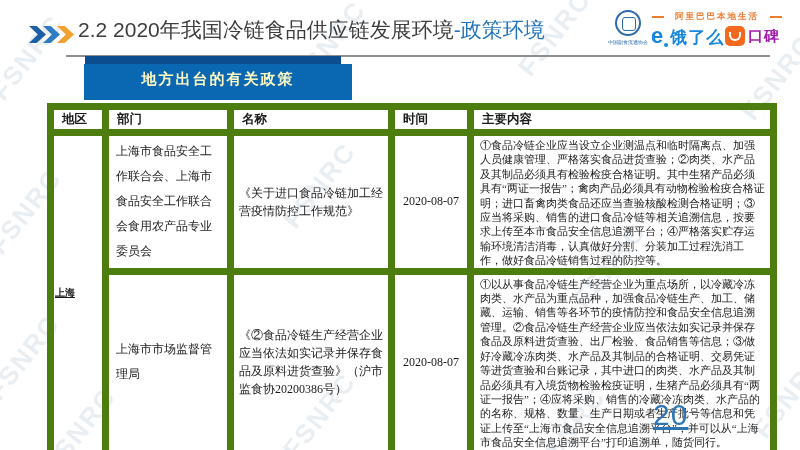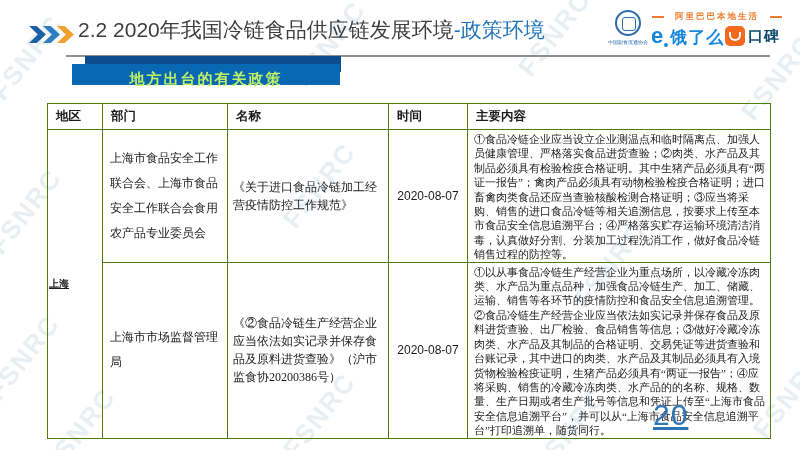--- a/index.html
+++ b/index.html
@@ -38,56 +38,56 @@
   .seal-caption{position:absolute;left:-2px;top:31px;width:50px;text-align:center;font-size:5px;color:#2d6bb0;white-space:nowrap;letter-spacing:0;}
   .ali-banner{position:absolute;left:48px;top:3px;width:128px;display:flex;align-items:center;justify-content:center;color:#ee7d31;font-size:8.5px;font-weight:bold;letter-spacing:2px;white-space:nowrap;gap:8px;}
   .ali-banner .dash{flex:0 0 12px;height:1.5px;background:#ee7d31;margin:0 3px;}
   .eleme{position:absolute;left:46px;top:17px;display:flex;align-items:baseline;color:#1687dd;}
   .eleme-mark{font-size:22px;font-weight:bold;line-height:22px;}
   .eleme-dot{width:4px;height:4px;border-radius:50%;background:#1687dd;margin:0 2px 2px 1px;align-self:flex-end;}
   .eleme-text{font-size:17px;font-weight:bold;letter-spacing:1px;}
   .koubei{position:absolute;left:120px;top:18px;display:flex;align-items:center;}
   .koubei-square{width:20px;height:20px;background:#f4691e;border-radius:5px;position:relative;}
   .koubei-smile{position:absolute;left:4px;top:6px;width:12px;height:9px;border:2px solid #ffffff;border-top:none;border-radius:0 0 9px 9px;box-sizing:border-box;}
-  .koubei-text{margin-left:3px;font-size:15px;font-weight:bold;color:#0c4a6e;letter-spacing:1px;}
+  .koubei-text{margin-left:3px;font-size:15px;font-weight:bold;color:#a21caf;letter-spacing:1px;}
 
   
   .label-shadow{position:absolute;left:85px;top:56px;width:256px;height:16px;background:#0c4d8f;z-index:1;}
   .section-label{
-    position:absolute;left:72px;top:64px;width:268px;height:21px;z-index:2;
-    background:#0a67b2;color:#bef264;font-size:15px;font-weight:bold;
+    position:absolute;left:84px;top:64px;width:268px;height:36px;z-index:2;
+    background:#0a67b2;color:#fef9c3;font-size:15px;font-weight:bold;
     text-align:center;line-height:29px;letter-spacing:2px;
   }
 
   
   .policy-table{
     position:absolute;left:47px;top:103px;z-index:2;
     border-collapse:collapse;table-layout:fixed;width:723px;
     background:transparent;
   }
   .policy-table th,.policy-table td{
-    border:1px solid #4d7c0f;box-sizing:border-box;
+    border:7px solid #4d7c0f;box-sizing:border-box;
     color:#1a1a1a;overflow:hidden;
   }
   .policy-table th{
     height:26px;font-size:12.5px;font-weight:bold;text-align:left;
     padding:0 0 0 8px;font-family:"Liberation Sans",sans-serif;
   }
   .cell-region{
     font-size:10px;font-weight:bold;text-align:left;vertical-align:middle;
     font-family:"Liberation Sans",sans-serif;
     text-decoration:underline;
   }
   .cell-dept,.cell-name{
     font-family:"Liberation Serif",serif;font-size:12px;line-height:25px;
     padding:2px 7px;vertical-align:middle;text-align:left;
   }
   .cell-name{line-height:18px;padding:2px 5px;}
   .cell-date{
-    font-family:Liberation Sans, sans-serif;font-size:12px;text-align:center;vertical-align:middle;
+    font-family:Liberation Serif, serif;font-size:12px;text-align:center;vertical-align:middle;
   }
   .cell-content{
     font-family:"Liberation Serif",serif;font-size:11px;line-height:14.4px;
     padding:2px 5px 0 6px;vertical-align:top;text-align:left;
   }
   .row-1 td{height:131px;}
   .row-2 td{height:171px;}
 
   
   .page-number{

